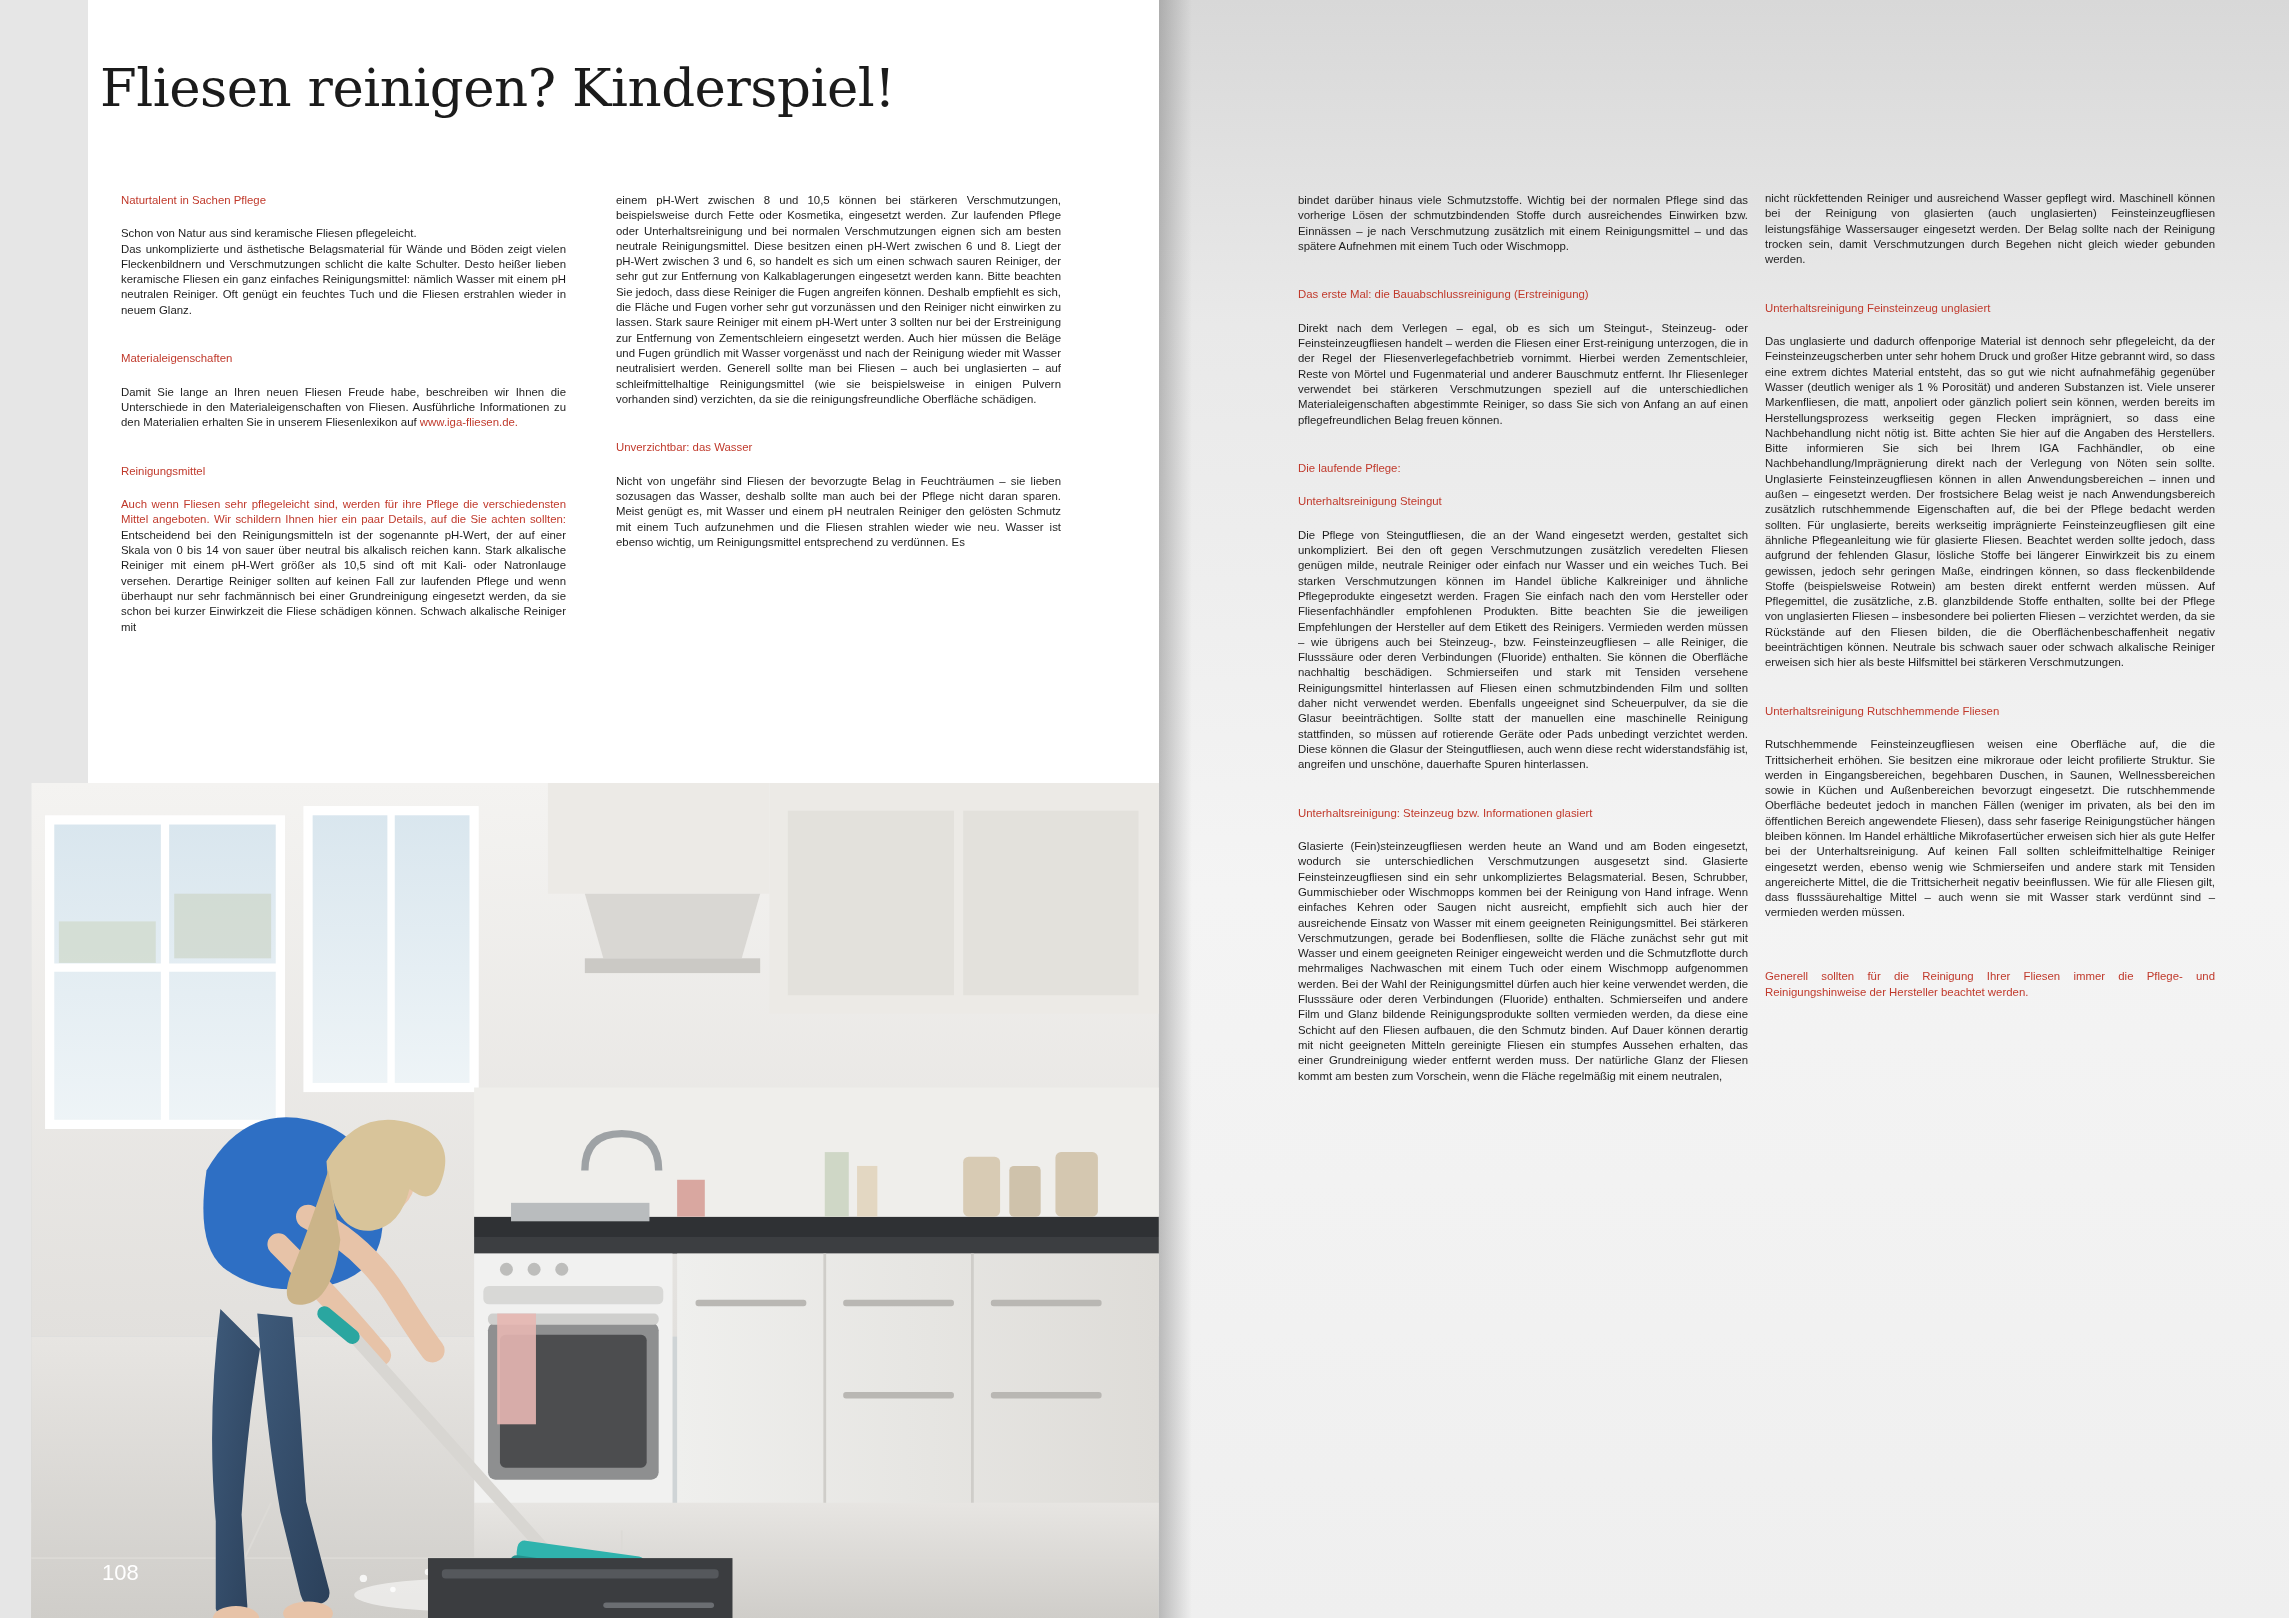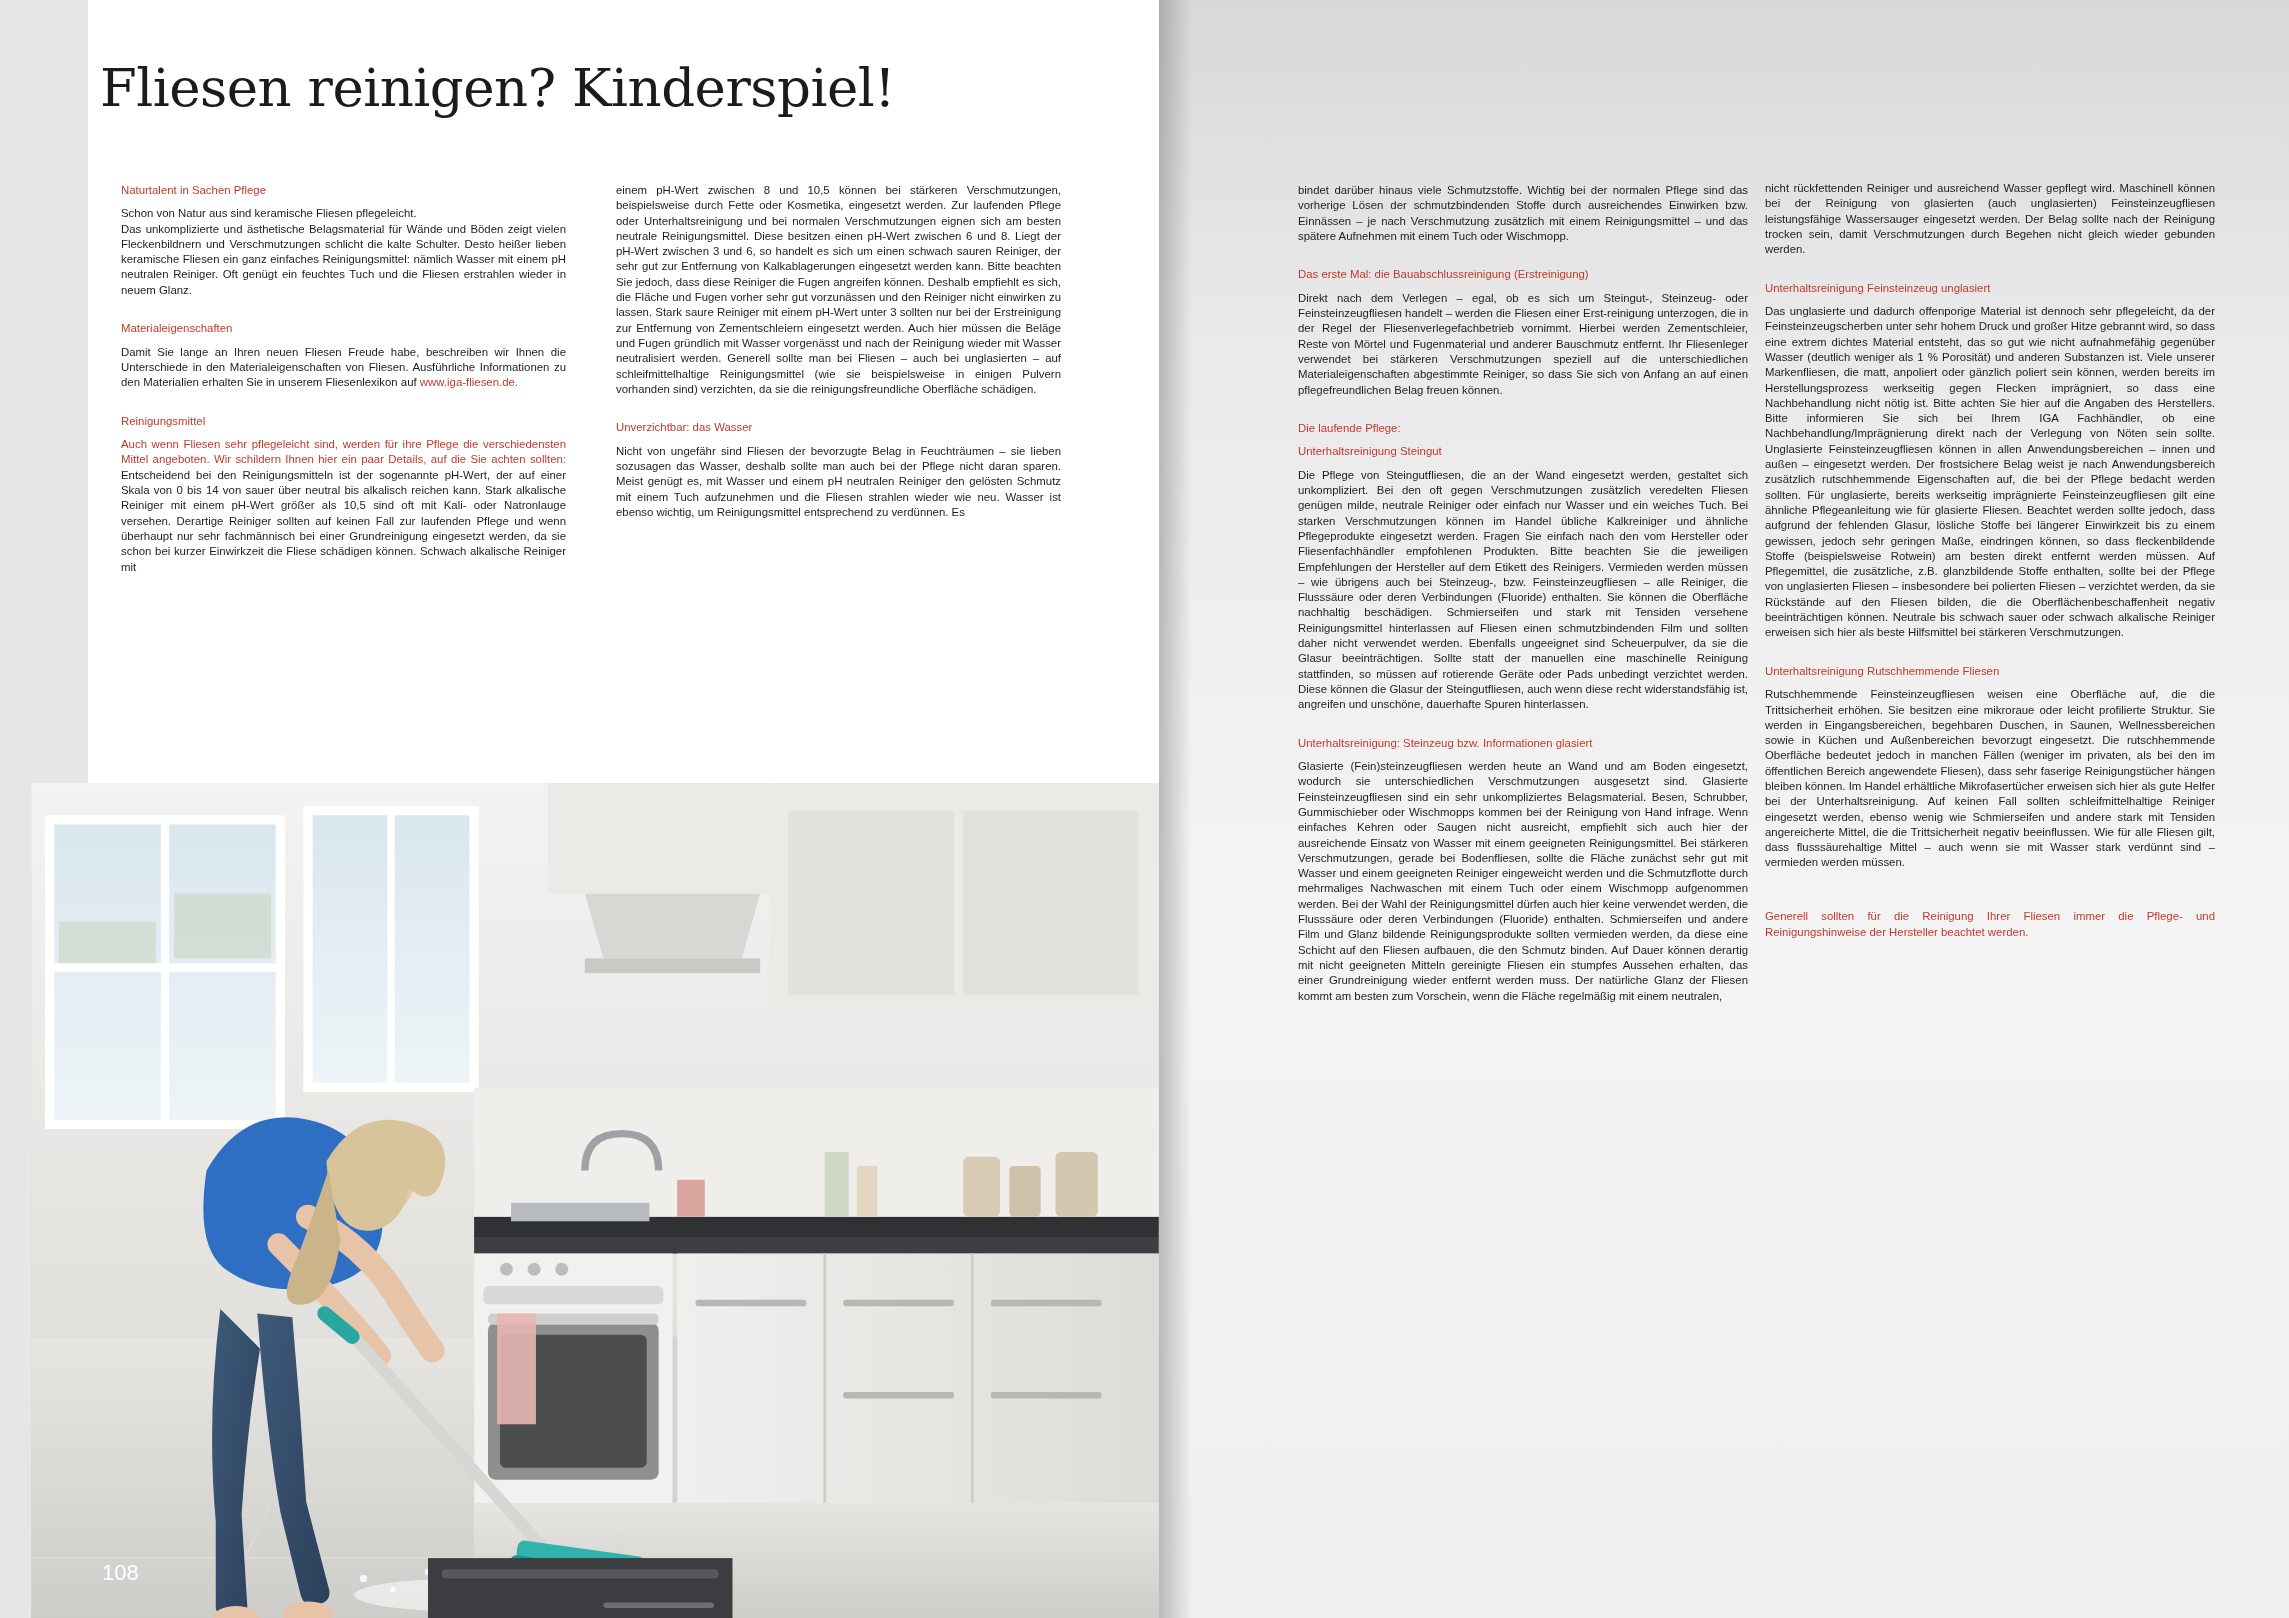--- a/index.html
+++ b/index.html
@@ -21,21 +21,21 @@
 
   
   .headline{
     position:absolute;left:100px;top:57px;width:923px;
     font-family:"DejaVu Serif", serif;
     font-size:53px;letter-spacing:-0.5px;color:#1b1b1b;font-weight:400;
   }
 
   
   .col{position:absolute;font-size:11.4px;line-height:15.3px;color:#1d1d1d;text-align:justify;}
-  .col p{margin:8px 0 0 0;padding-left:21px;}
+  .col p{margin:18px 0 0 0;padding-left:21px;}
   .col .gap{height:15.3px;}
   .sub{color:#c0392b;}
   .lead-red{color:#c0392b;}
   a.link{color:#c0392b;text-decoration:none;}
 
   .c1{left:100px;top:175px;width:466px;}
   .c2{left:595px;top:175px;width:466px;}
   .c3{left:1277px;top:175px;width:471px;}
   .c4{left:1744px;top:173px;width:471px;}
 

